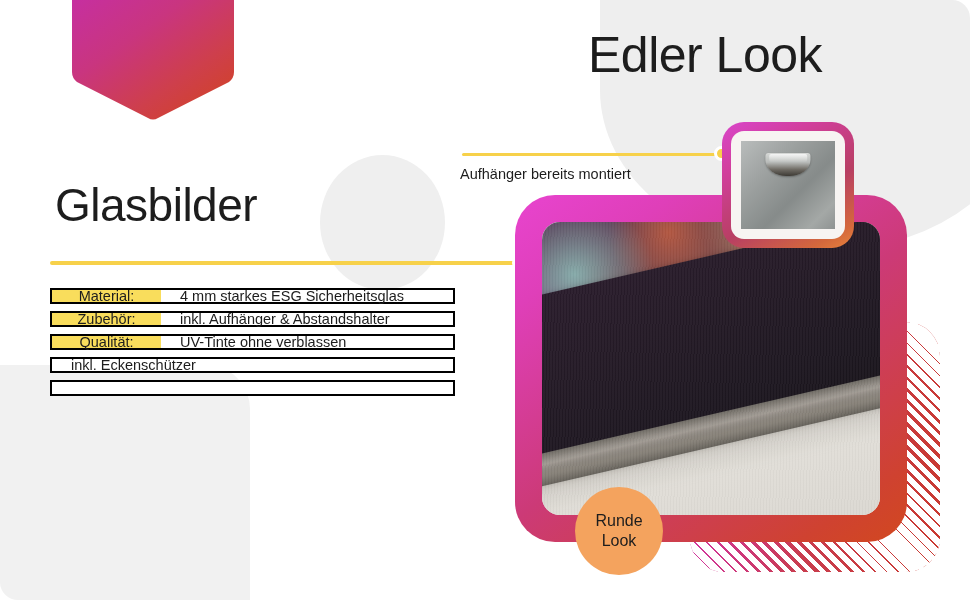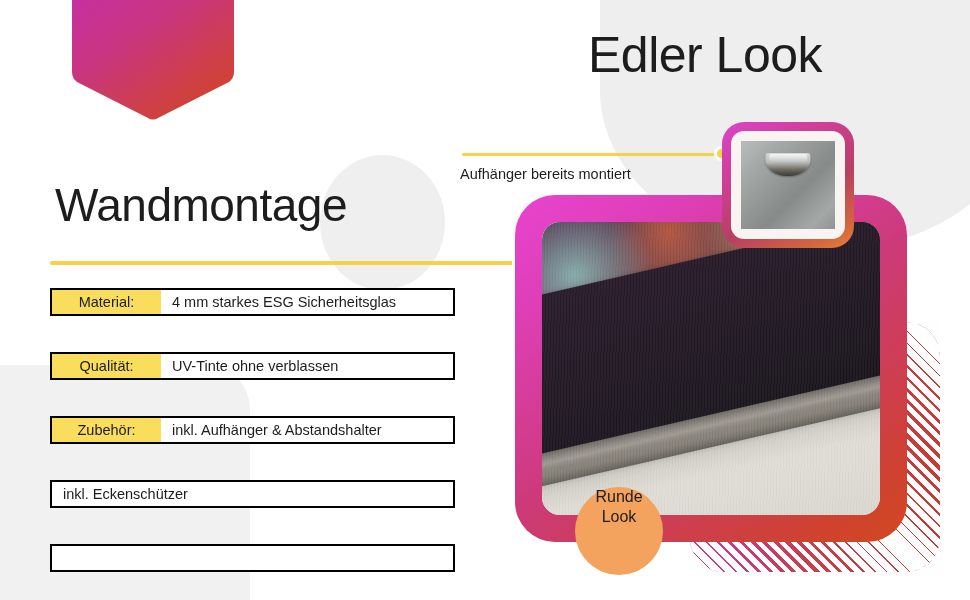--- a/index.html
+++ b/index.html
@@ -9,20 +9,21 @@
   }
   body {
     font-family: "Liberation Sans", sans-serif;
   }
   #canvas {
     position: relative;
     width: 970px;
     height: 600px;
     background: #ffffff;
     overflow: hidden;
+    border-radius: 18px;
   }
 
   
   .blob {
     position: absolute;
     background: #efefef;
     pointer-events: none;
   }
   #blob-topright {
     left: 600px;
@@ -106,40 +107,40 @@
     position: absolute;
     left: 50px;
     top: 288px;
     width: 405px;
   }
   .spec-row {
     display: flex;
     align-items: stretch;
     border: 2px solid #000000;
     background: #ffffff;
-    height: 28px;
-    margin-bottom: 36px;
+    height: 16px;
+    margin-bottom: 7px;
     box-sizing: border-box;
   }
   .spec-label {
     width: 109px;
     background: #f9dd5c;
     display: flex;
     align-items: center;
     justify-content: center;
     font-size: 14.5px;
     color: #1d1d1d;
     box-sizing: border-box;
     flex: none;
   }
   .spec-value {
     flex: 1;
     display: flex;
     align-items: center;
-    padding-left: 11px;
+    padding-left: 19px;
     font-size: 14.5px;
     color: #1d1d1d;
     box-sizing: border-box;
   }
 
   
   #hatch-block {
     position: absolute;
     left: 690px;
     top: 322px;
@@ -324,20 +325,21 @@
     position: absolute;
     left: 575px;
     top: 487px;
     width: 88px;
     height: 88px;
     border-radius: 50%;
     background: #f4a35e;
     display: flex;
     flex-direction: column;
     align-items: center;
+    justify-content: center;
     line-height: 1.22;
   }
   #runde-ecken-badge span {
     font-size: 16px;
     color: #1d1d1d;
     display: block;
     text-align: center;
   }
 </style>
 </head>
@@ -357,41 +359,41 @@
           <stop offset="35%" stop-color="#C9357F"></stop>
           <stop offset="68%" stop-color="#CE3F4C"></stop>
           <stop offset="100%" stop-color="#D2431F"></stop>
         </linearGradient>
       </defs>
       <path d="M4,0 L166,0 L166,72 Q166,78 161,82 L90,118 Q85,121 80,118 L9,82 Q4,78 4,72 Z" fill="url(#shieldGrad)"></path>
     </svg>
   </div>
 
   <div id="edler-look">Edler Look</div>
-  <div id="page-title">Wandmontage</div>
+  <div id="page-title">Glasbilder</div>
 
   <div class="connector-line" id="line-main"></div>
   <div class="connector-dot" id="dot-main"></div>
 
   <div id="hanger-callout">Aufhänger bereits montiert</div>
   <div class="connector-line" id="line-hanger"></div>
   <div class="connector-dot" id="dot-hanger"></div>
 
   <div id="spec-table">
     <div class="spec-row">
       <div class="spec-label">Material:</div>
       <div class="spec-value">4 mm starkes ESG Sicherheitsglas</div>
     </div>
     <div class="spec-row">
+      <div class="spec-label">Zubehör:</div>
+      <div class="spec-value">inkl. Aufhänger &amp; Abstandshalter</div>
+    </div>
+    <div class="spec-row">
       <div class="spec-label">Qualität:</div>
       <div class="spec-value">UV-Tinte ohne verblassen</div>
-    </div>
-    <div class="spec-row">
-      <div class="spec-label">Zubehör:</div>
-      <div class="spec-value">inkl. Aufhänger &amp; Abstandshalter</div>
     </div>
     <div class="spec-row">
       <div class="spec-value">inkl. Eckenschützer</div>
     </div>
     <div class="spec-row">
     </div>
   </div>
 
   <div id="hatch-block"></div>
   <div id="hatch-mask"></div>

